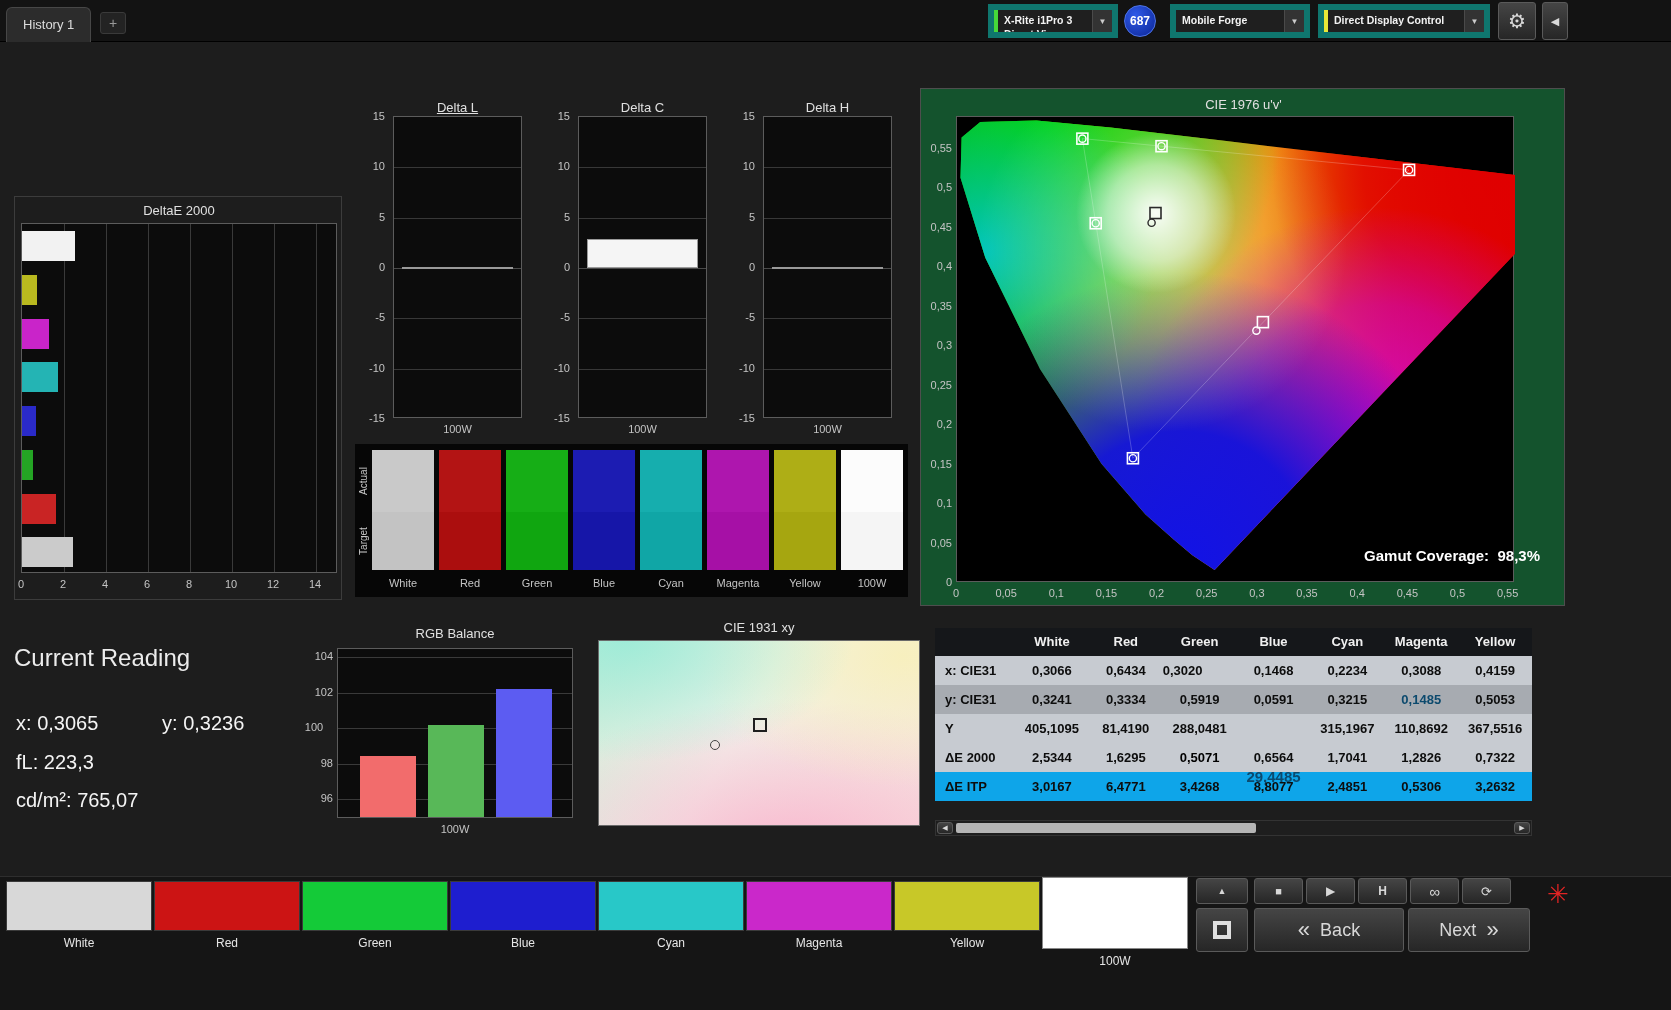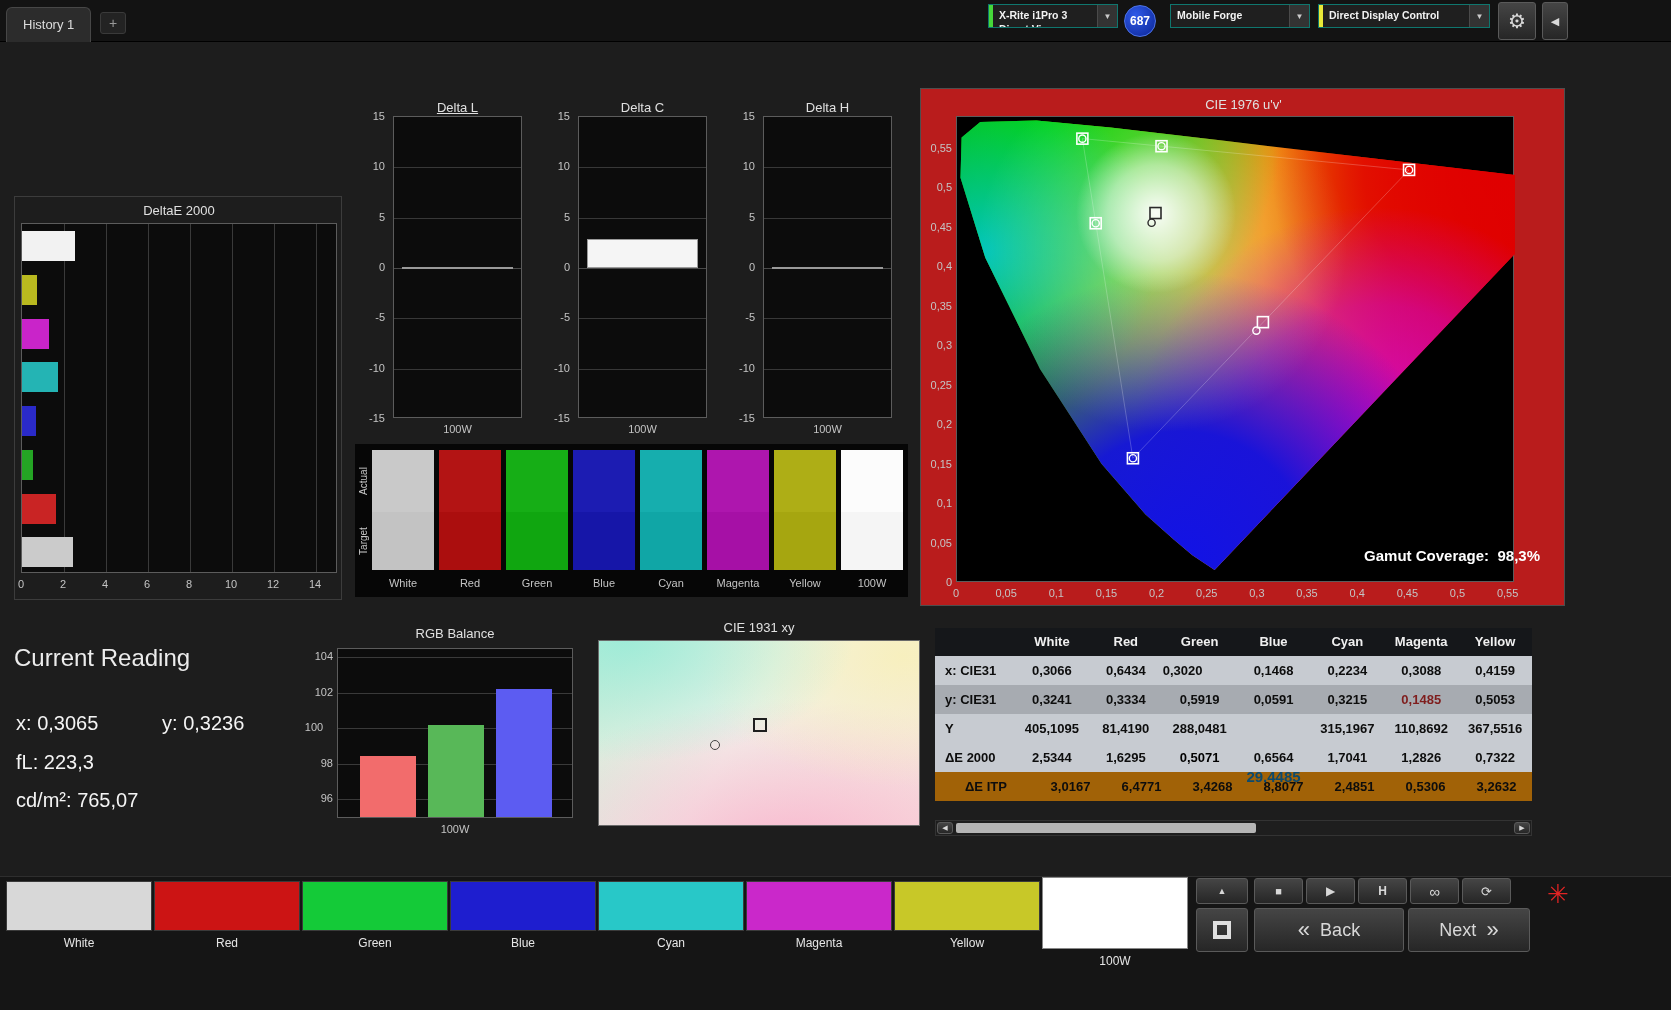--- a/index.html
+++ b/index.html
@@ -5,36 +5,36 @@
   *{box-sizing:border-box;margin:0;padding:0}
   html,body{background:#101010}
   #screen{position:relative;width:1671px;height:1010px;background:#1d1d1d;overflow:hidden;
           font-family:"Liberation Sans",sans-serif;color:#e0e0e0}
   .abs{position:absolute}
   .topbar{position:absolute;left:0;top:0;width:1671px;height:42px;background:#131313;border-bottom:1px solid #000}
   .tab{position:absolute;left:6px;top:7px;height:35px;padding:0 16px;background:#2c2c2c;border:1px solid #474747;
        border-bottom:none;border-radius:6px 6px 0 0;font-size:13px;line-height:33px;color:#ddd;cursor:pointer}
   .addtab{position:absolute;left:100px;top:12px;width:26px;height:22px;background:#232323;border:1px solid #3a3a3a;
        border-radius:3px;color:#999;font-size:14px;text-align:center;line-height:20px;cursor:pointer}
-  .dropdown{position:absolute;top:4px;height:24px;background:#1f1f1f;border:1px solid #0f766e;display:flex;align-items:stretch;cursor:pointer}
+  .dropdown{position:absolute;top:4px;height:34px;background:#1f1f1f;border:6px solid #0f766e;display:flex;align-items:stretch;cursor:pointer}
   .dd-accent{width:4px}
   .dd-text{flex:1;padding:3px 6px;font-size:10.5px;font-weight:bold;color:#f2f2f2;line-height:1.35;overflow:hidden;white-space:nowrap}
   .dd-chevron{width:20px;background:#333;border-left:1px solid #4a4a4a;display:flex;align-items:center;justify-content:center;font-size:8px;color:#ccc}
   .badge{position:absolute;left:1124px;top:5px;width:32px;height:32px;border-radius:50%;
        background:radial-gradient(circle at 35% 30%, #2f5ae8, #0b2596);border:1px solid #4d74e8;
        color:#fff;font-size:12px;font-weight:bold;text-align:center;line-height:30px}
   .sqbtn{position:absolute;background:linear-gradient(#454545,#262626);border:1px solid #5a5a5a;border-radius:3px;
        color:#d8d8d8;display:flex;align-items:center;justify-content:center;cursor:pointer}
   .plot{position:absolute;background:#0c0c0c;border:1px solid #5c5c5c}
   .chart-title{position:absolute;color:#e0e0e0;font-size:13px;text-align:center}
   .tick{position:absolute;color:#c4c4c4;font-size:11px;line-height:14px;text-align:center}
   .big-title{position:absolute;left:10px;top:82px;font-size:34px;color:#d8d8d8}
   .cr-title{position:absolute;left:14px;top:644px;font-size:24px;color:#ececec}
   .cr-line{position:absolute;font-size:20px;color:#f4f4f4}
-  .panel{position:absolute;background:#b91c1c;border:1px solid #4e4e4e}
+  .panel{position:absolute;background:#14532d;border:1px solid #4e4e4e}
   .patch-label{font-size:12px;color:#e6e6e6;text-align:center}
   .footer{position:absolute;left:0;top:876px;width:1671px;height:134px;background:#151515;border-top:1px solid #2e2e2e}
   .scroll{position:absolute;background:#1e1e1e;border:1px solid #333}
   .pastel{background:
      radial-gradient(130% 120% at 8% 0%, rgba(150,235,215,0.85), rgba(150,235,215,0) 55%),
      radial-gradient(120% 130% at 95% 8%, rgba(248,240,180,0.8), rgba(248,240,180,0) 55%),
      radial-gradient(150% 140% at 60% 115%, rgba(250,170,200,0.8), rgba(250,170,200,0) 60%),
      linear-gradient(120deg, #d2ecd8 0%, #f2f4ec 45%, #f6e7e2 100%)}
 </style>
 </head>
@@ -311,21 +311,21 @@
         <div style="flex: 1 1 0%; line-height: 29px; text-align: center; font-weight: bold; font-size: 13px; color: rgb(13, 13, 13);">0,3088</div>
         <div style="flex: 1 1 0%; line-height: 29px; text-align: center; font-weight: bold; font-size: 13px; color: rgb(13, 13, 13);">0,4159</div>
       </div>
       <div style="display: flex; height: 29px; background: rgb(167, 171, 177);">
         <div style="flex: 0 0 80px; line-height: 29px; padding-left: 10px; font-weight: bold; font-size: 13px; color: rgb(13, 13, 13);">y: CIE31</div>
         <div style="flex: 1 1 0%; line-height: 29px; text-align: center; font-weight: bold; font-size: 13px; color: rgb(13, 13, 13);">0,3241</div>
         <div style="flex: 1 1 0%; line-height: 29px; text-align: center; font-weight: bold; font-size: 13px; color: rgb(13, 13, 13);">0,3334</div>
         <div style="flex: 1 1 0%; line-height: 29px; text-align: center; font-weight: bold; font-size: 13px; color: rgb(13, 13, 13);">0,5919</div>
         <div style="flex: 1 1 0%; line-height: 29px; text-align: center; font-weight: bold; font-size: 13px; color: rgb(13, 13, 13);">0,0591</div>
         <div style="flex: 1 1 0%; line-height: 29px; text-align: center; font-weight: bold; font-size: 13px; color: rgb(13, 13, 13);">0,3215</div>
-        <div style="flex: 1 1 0%; line-height: 29px; text-align: center; font-weight: bold; font-size: 13px; color: #7f1d1d;">0,1485</div>
+        <div style="flex: 1 1 0%; line-height: 29px; text-align: center; font-weight: bold; font-size: 13px; color: #0c4a6e;">0,1485</div>
         <div style="flex: 1 1 0%; line-height: 29px; text-align: center; font-weight: bold; font-size: 13px; color: rgb(13, 13, 13);">0,5053</div>
       </div>
       <div style="display: flex; height: 29px; background: rgb(199, 203, 209);">
         <div style="flex: 0 0 80px; line-height: 29px; padding-left: 10px; font-weight: bold; font-size: 13px; color: rgb(13, 13, 13);">Y</div>
         <div style="flex: 1 1 0%; line-height: 29px; text-align: center; font-weight: bold; font-size: 13px; color: rgb(13, 13, 13);">405,1095</div>
         <div style="flex: 1 1 0%; line-height: 29px; text-align: center; font-weight: bold; font-size: 13px; color: rgb(13, 13, 13);">81,4190</div>
         <div style="flex: 1 1 0%; line-height: 29px; text-align: center; font-weight: bold; font-size: 13px; color: rgb(13, 13, 13);">288,0481</div>
         <div style="flex: 1 1 0%; line-height: 29px; text-align: center; font-weight: bold; font-size: 15px; color: #0c4a6e; margin-top: 48px;">29,4485</div>
         <div style="flex: 1 1 0%; line-height: 29px; text-align: center; font-weight: bold; font-size: 13px; color: rgb(13, 13, 13);">315,1967</div>
         <div style="flex: 1 1 0%; line-height: 29px; text-align: center; font-weight: bold; font-size: 13px; color: rgb(13, 13, 13);">110,8692</div>
@@ -334,21 +334,21 @@
       <div style="display: flex; height: 29px; background: rgb(199, 203, 209);">
         <div style="flex: 0 0 80px; line-height: 29px; padding-left: 10px; font-weight: bold; font-size: 13px; color: rgb(13, 13, 13);">ΔE 2000</div>
         <div style="flex: 1 1 0%; line-height: 29px; text-align: center; font-weight: bold; font-size: 13px; color: rgb(13, 13, 13);">2,5344</div>
         <div style="flex: 1 1 0%; line-height: 29px; text-align: center; font-weight: bold; font-size: 13px; color: rgb(13, 13, 13);">1,6295</div>
         <div style="flex: 1 1 0%; line-height: 29px; text-align: center; font-weight: bold; font-size: 13px; color: #000000;">0,5071</div>
         <div style="flex: 1 1 0%; line-height: 29px; text-align: center; font-weight: bold; font-size: 13px; color: rgb(13, 13, 13);">0,6564</div>
         <div style="flex: 1 1 0%; line-height: 29px; text-align: center; font-weight: bold; font-size: 13px; color: rgb(13, 13, 13);">1,7041</div>
         <div style="flex: 1 1 0%; line-height: 29px; text-align: center; font-weight: bold; font-size: 13px; color: rgb(13, 13, 13);">1,2826</div>
         <div style="flex: 1 1 0%; line-height: 29px; text-align: center; font-weight: bold; font-size: 13px; color: rgb(13, 13, 13);">0,7322</div>
       </div>
-      <div style="display: flex; height: 29px; background: #a16207; padding-left: 20px;">
+      <div style="display: flex; height: 29px; background: #0ea5e9;">
         <div style="flex: 0 0 80px; line-height: 29px; padding-left: 10px; font-weight: bold; font-size: 13px; color: rgb(13, 13, 13);">ΔE ITP</div>
         <div style="flex: 1 1 0%; line-height: 29px; text-align: center; font-weight: bold; font-size: 13px; color: rgb(13, 13, 13);">3,0167</div>
         <div style="flex: 1 1 0%; line-height: 29px; text-align: center; font-weight: bold; font-size: 13px; color: rgb(13, 13, 13);">6,4771</div>
         <div style="flex: 1 1 0%; line-height: 29px; text-align: center; font-weight: bold; font-size: 13px; color: rgb(13, 13, 13);">3,4268</div>
         <div style="flex: 1 1 0%; line-height: 29px; text-align: center; font-weight: bold; font-size: 13px; color: rgb(13, 13, 13);">8,8077</div>
         <div style="flex: 1 1 0%; line-height: 29px; text-align: center; font-weight: bold; font-size: 13px; color: rgb(13, 13, 13);">2,4851</div>
         <div style="flex: 1 1 0%; line-height: 29px; text-align: center; font-weight: bold; font-size: 13px; color: rgb(13, 13, 13);">0,5306</div>
         <div style="flex: 1 1 0%; line-height: 29px; text-align: center; font-weight: bold; font-size: 13px; color: rgb(13, 13, 13);">3,2632</div>
       </div>
     </div>

